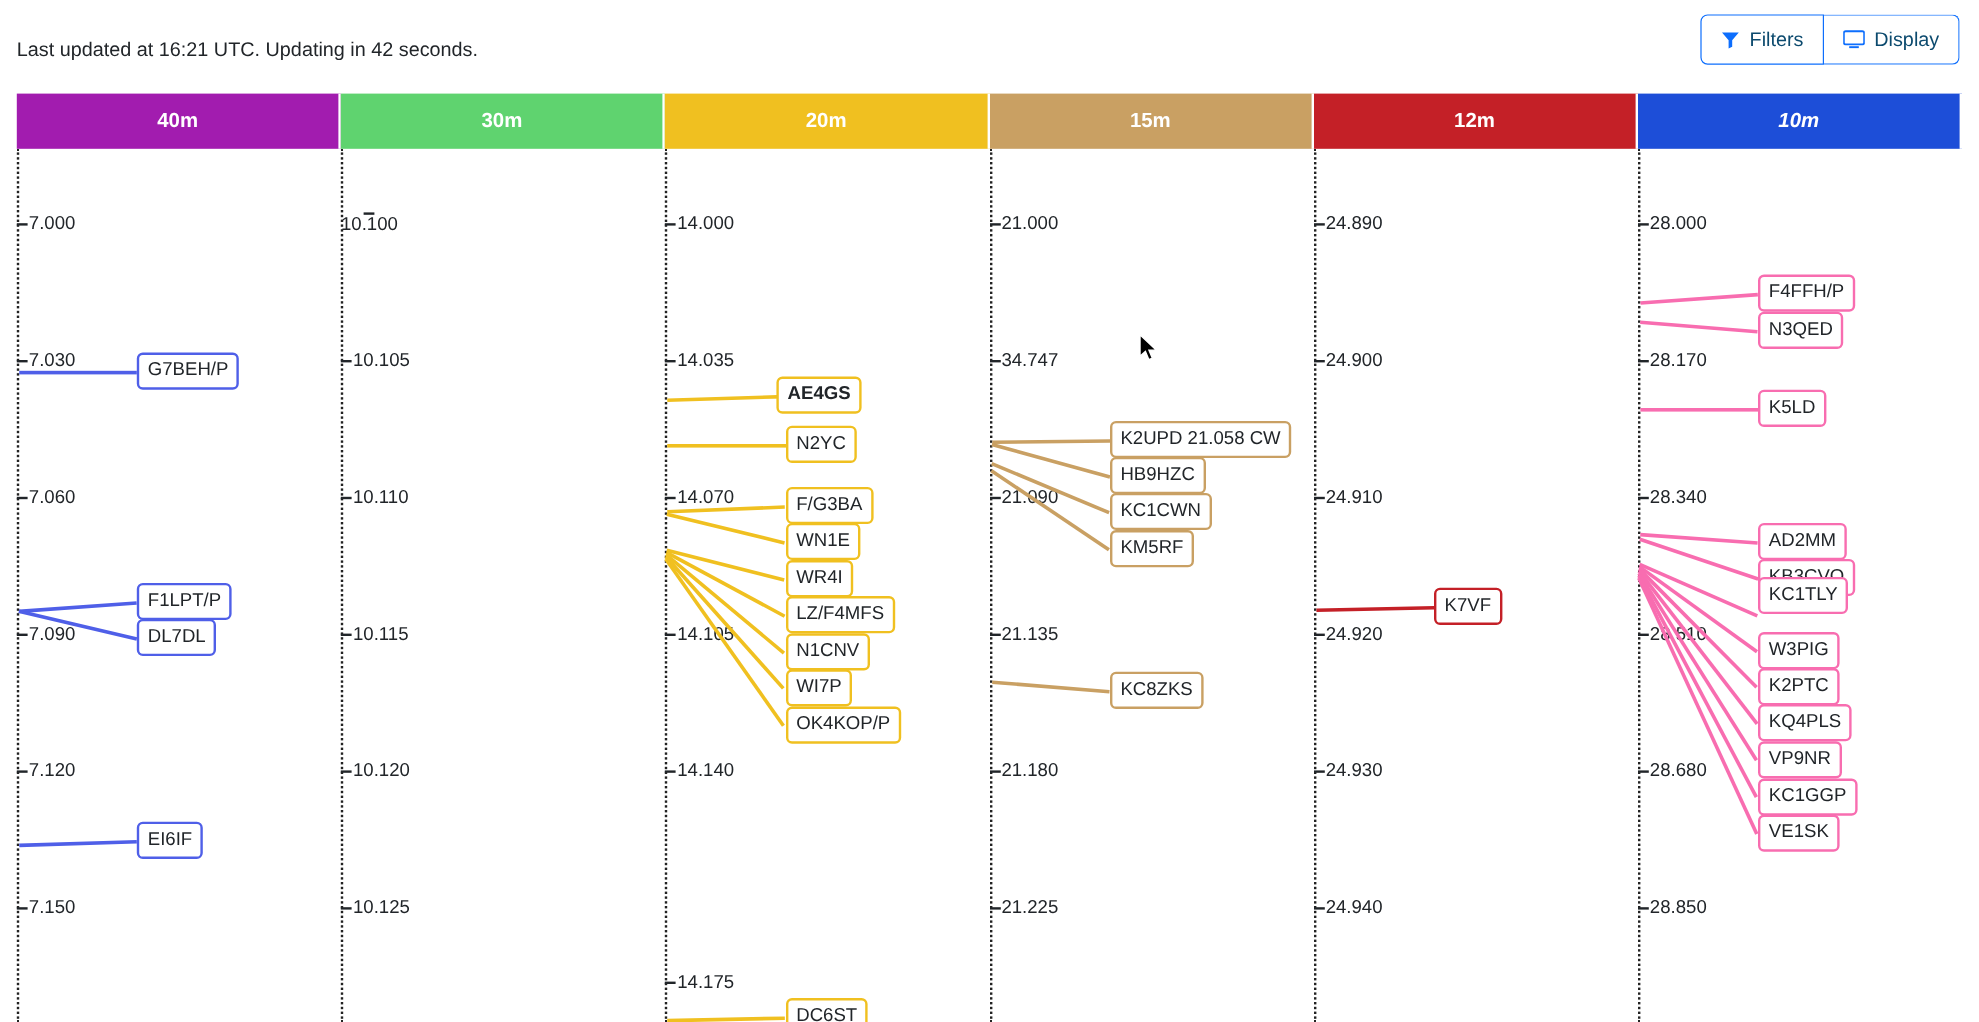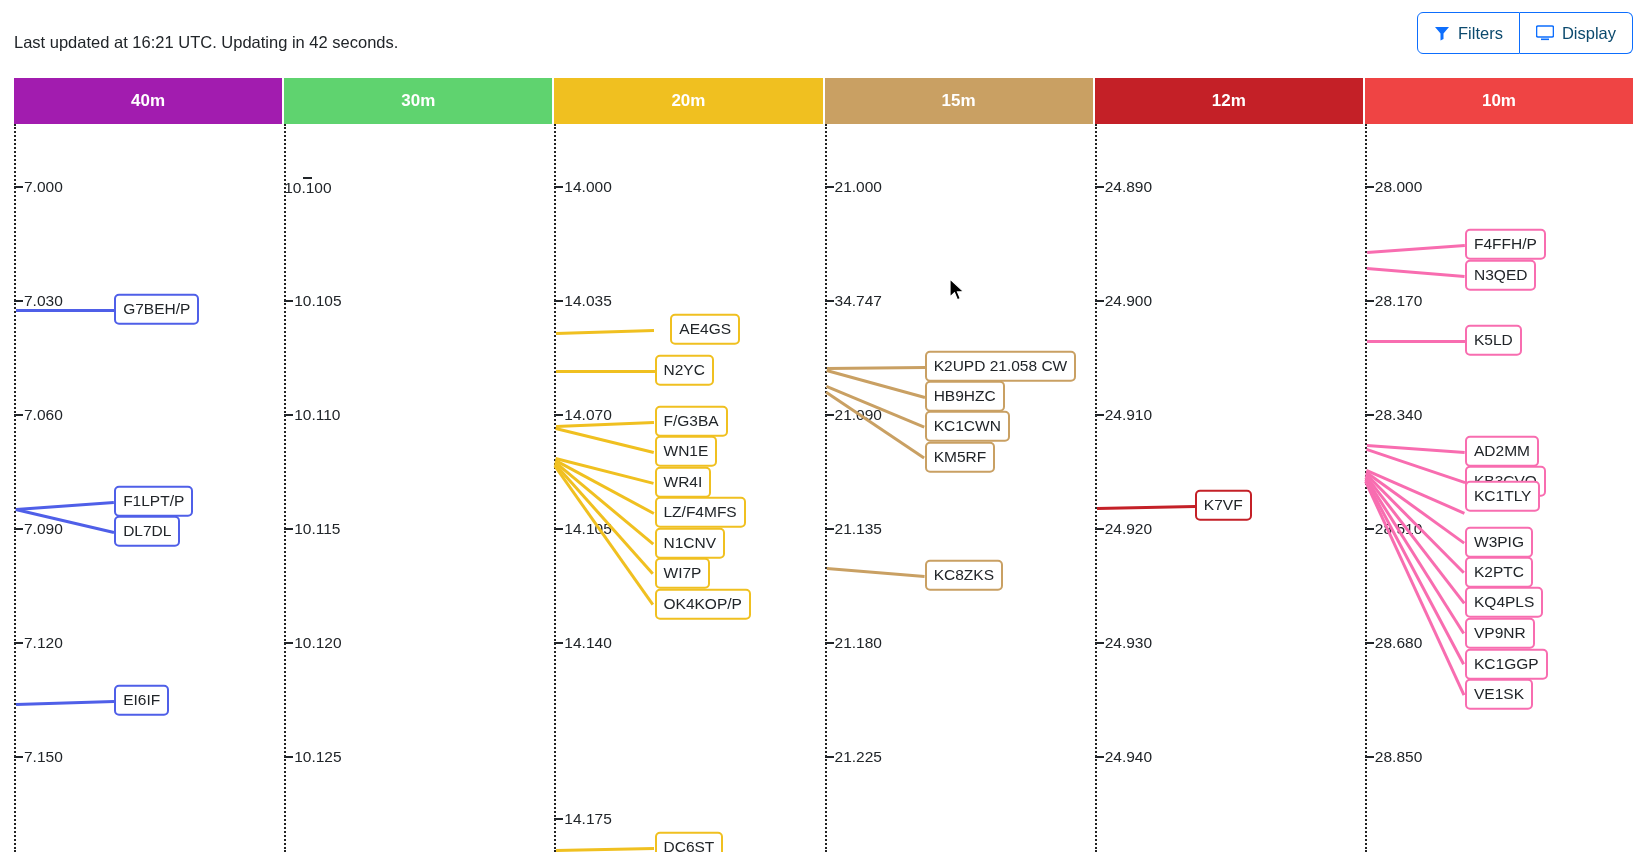--- a/index.html
+++ b/index.html
@@ -192,21 +192,21 @@
           </div>
           <div class="tick" style="top: 519px;">
             <span class="dash"></span>
             <span>14.140</span>
           </div>
           <div class="tick" style="top: 655px; margin-top: 40px;">
             <span class="dash"></span>
             <span>14.175</span>
           </div>
           <div class="leader" style="left: 2px; top: 208px; width: 98.2125px; transform: rotate(-1.75043deg); border-top-color: rgb(240, 192, 32);"></div>
-          <div class="chip" style="left: 116px; top: 205px; border-color: rgb(240, 192, 32);">AE4GS</div>
+          <div class="chip" style="left: 93px; top: 205px; border-color: rgb(240, 192, 32); font-weight: bold;">AE4GS</div>
           <div class="leader" style="left: 2px; top: 246px; width: 98.1667px; transform: rotate(0deg); border-top-color: rgb(240, 192, 32);"></div>
           <div class="chip" style="left: 100.167px; top: 246px; border-color: rgb(240, 192, 32);">N2YC</div>
           <div class="leader" style="left: 2px; top: 301px; width: 98.2481px; transform: rotate(-2.33334deg); border-top-color: rgb(240, 192, 32);"></div>
           <div class="chip" style="left: 100.167px; top: 297px; border-color: rgb(240, 192, 32);">F/G3BA</div>
           <div class="leader" style="left: 2px; top: 303px; width: 101.058px; transform: rotate(13.7383deg); border-top-color: rgb(240, 192, 32);"></div>
           <div class="chip" style="left: 100.167px; top: 327px; border-color: rgb(240, 192, 32);">WN1E</div>
           <div class="leader" style="left: 2px; top: 333px; width: 101.3px; transform: rotate(14.2877deg); border-top-color: rgb(240, 192, 32);"></div>
           <div class="chip" style="left: 100.167px; top: 358px; border-color: rgb(240, 192, 32);">WR4I</div>
           <div class="leader" style="left: 2px; top: 335px; width: 111.56px; transform: rotate(28.3645deg); border-top-color: rgb(240, 192, 32);"></div>
           <div class="chip" style="left: 100.167px; top: 388px; border-color: rgb(240, 192, 32);">LZ/F4MFS</div>
@@ -286,21 +286,21 @@
           </div>
           <div class="tick" style="top: 633px;">
             <span class="dash"></span>
             <span>24.940</span>
           </div>
           <div class="leader" style="left: 2px; top: 383px; width: 98.187px; transform: rotate(-1.16715deg); border-top-color: rgb(196, 32, 39);"></div>
           <div class="chip" style="left: 100.167px; top: 381px; border-color: rgb(196, 32, 39);">K7VF</div>
         </div>
       </div>
       <div class="band">
-        <div class="band-header" style="background: #ef4444;">10m</div>
+        <div class="band-header" style="background: #1d4ed8; font-style: italic;">10m</div>
         <div class="band-body">
           <div class="axis"></div>
           <div class="tick" style="top: 63px;">
             <span class="dash"></span>
             <span>28.000</span>
           </div>
           <div class="tick" style="top: 177px;">
             <span class="dash"></span>
             <span>28.170</span>
           </div>

